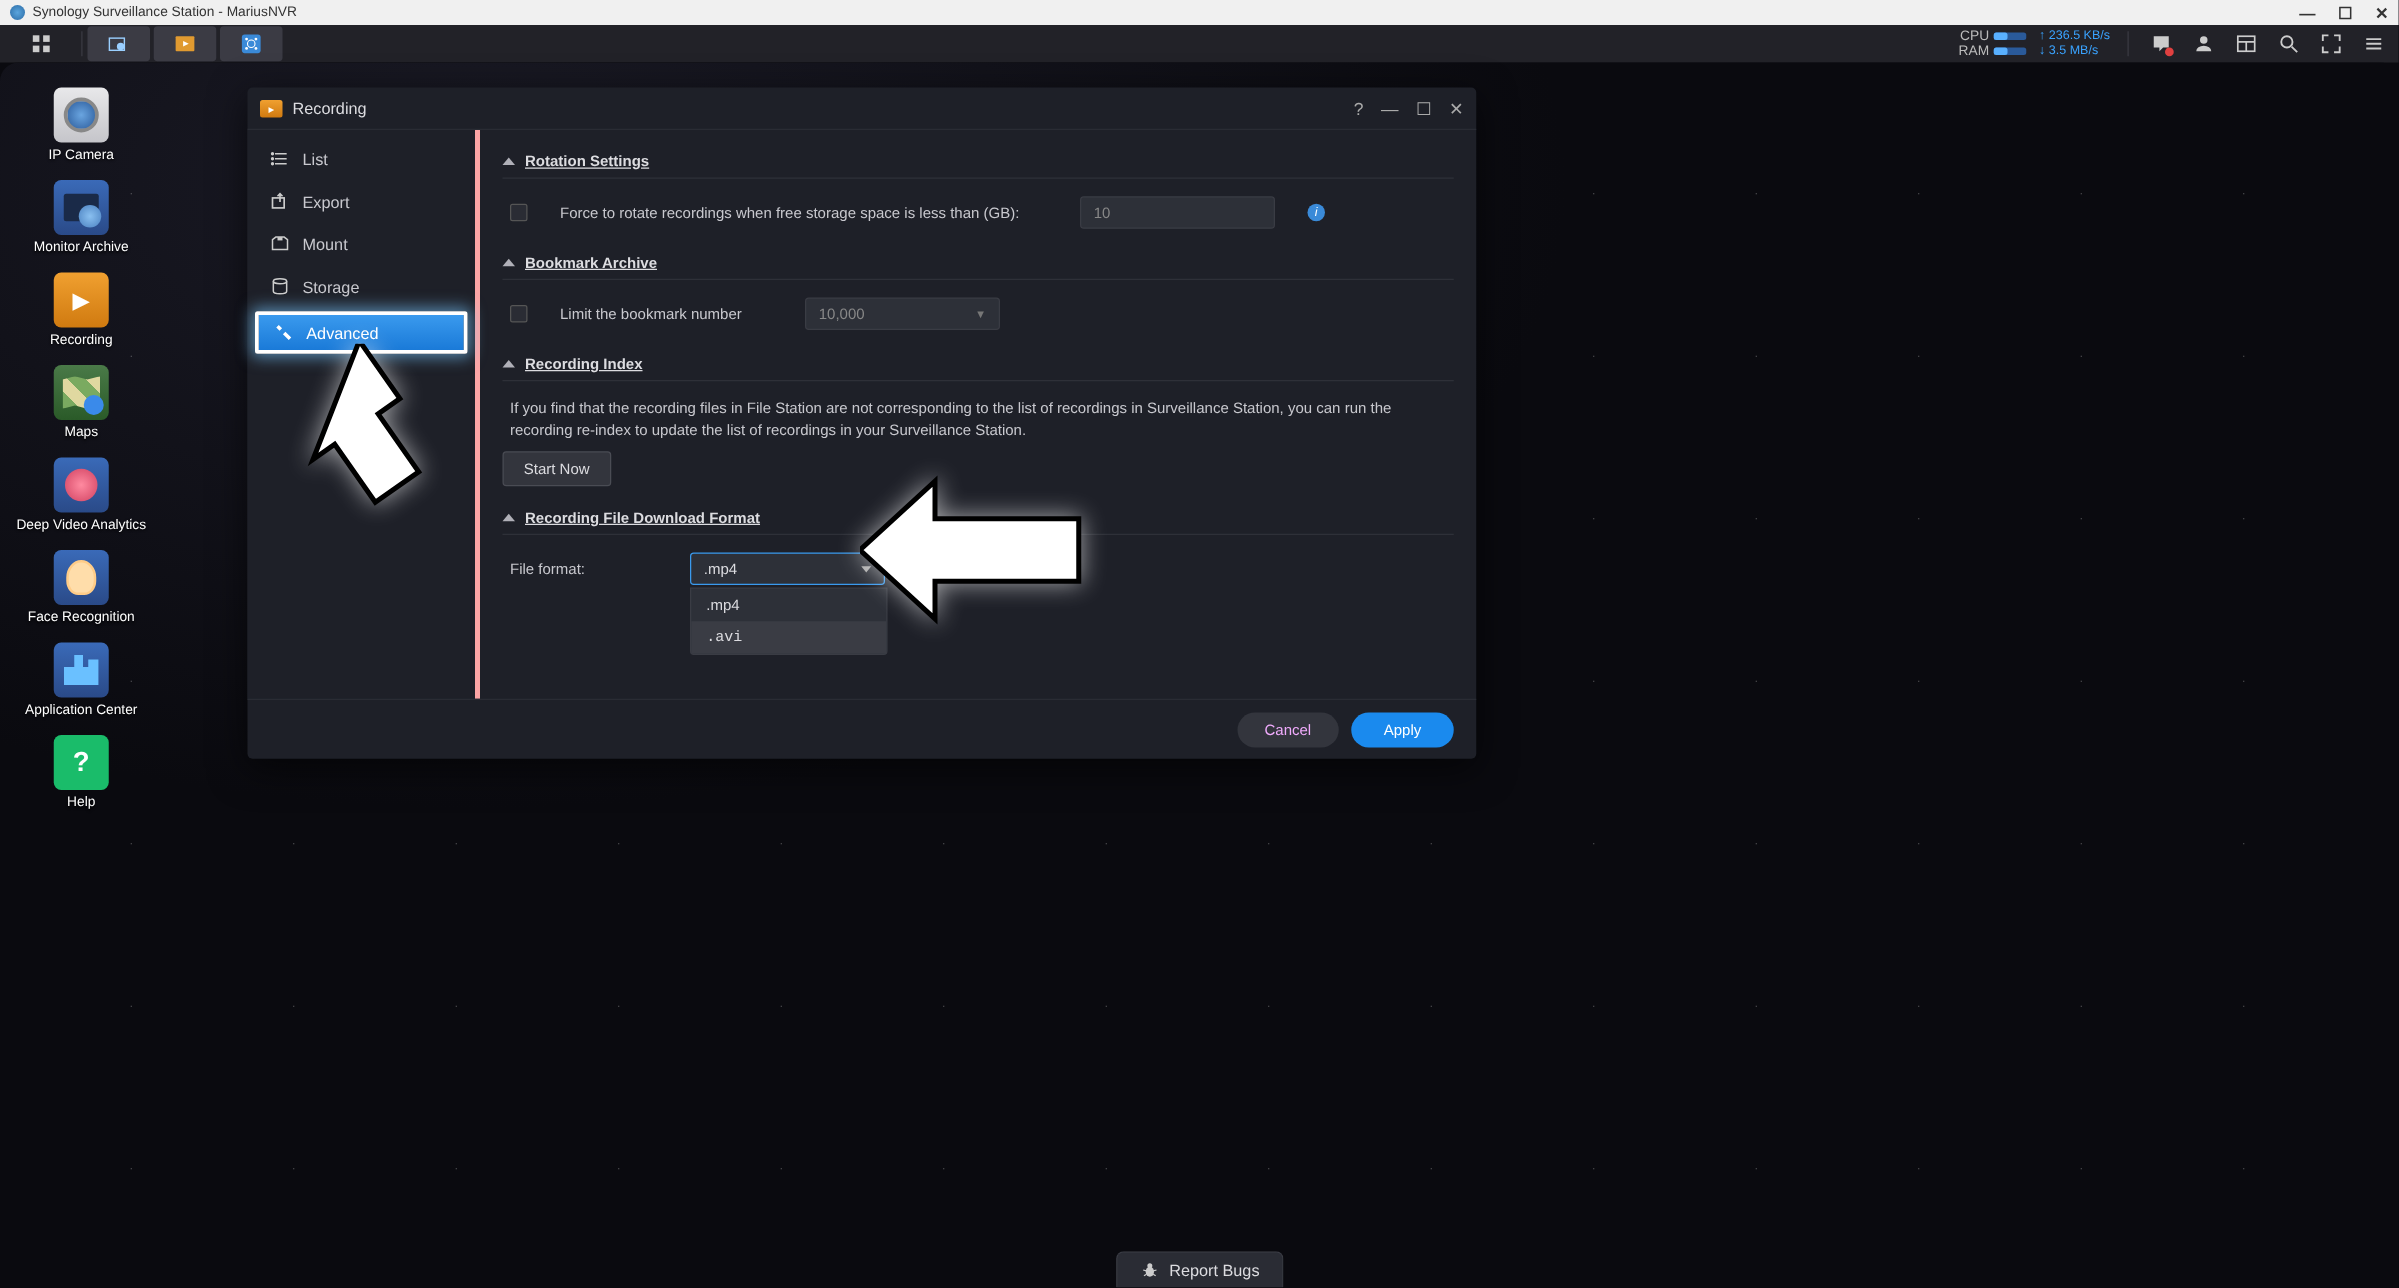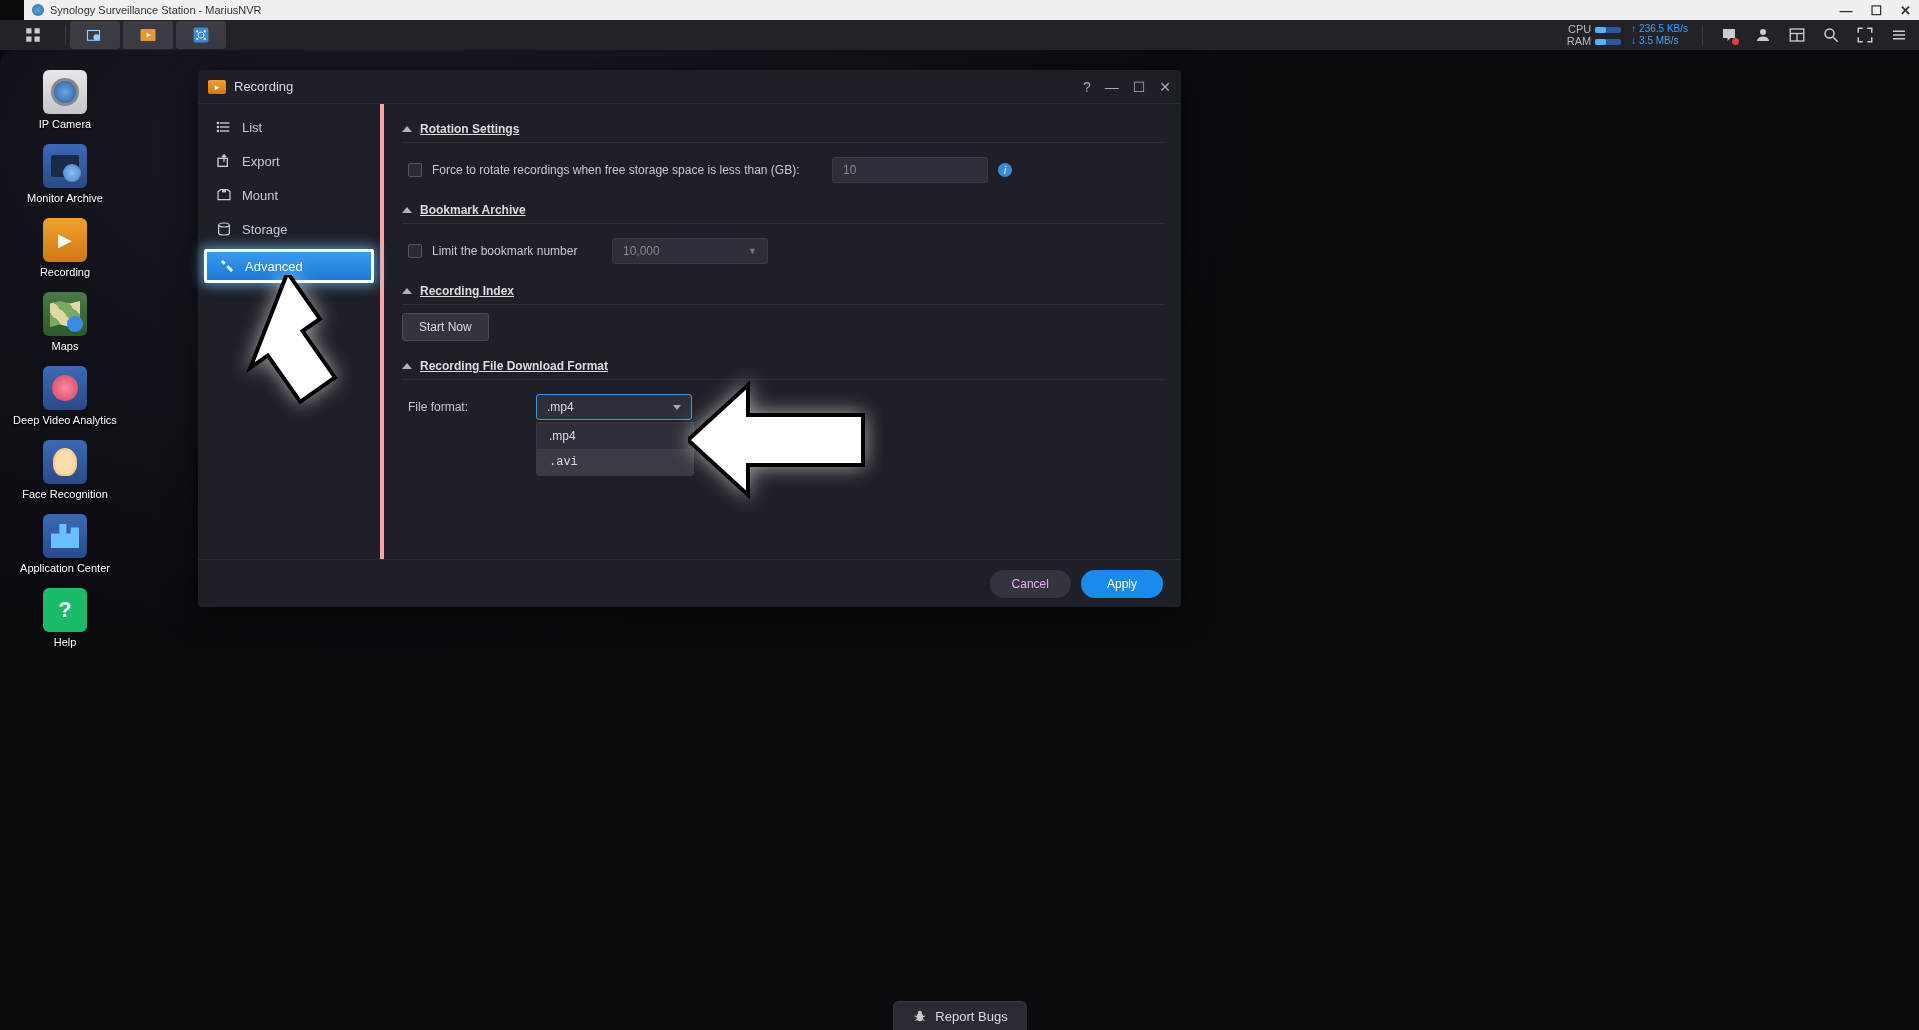--- a/index.html
+++ b/index.html
@@ -1,19 +1,19 @@
 <!DOCTYPE html>
 <html><head>
 <meta charset="utf-8">
 <style>
 * { margin: 0; padding: 0; box-sizing: border-box; font-family: -apple-system, BlinkMacSystemFont, "Segoe UI", sans-serif; }
 body { width: 1919px; height: 1030px; background: #0a0a0f; overflow: hidden; position: relative; }
 
 
-.titlebar { height: 20px; background: #f0f0f0; display: flex; align-items: center; padding: 0 8px; font-size: 11px; color: #333; margin-left: 24px; }
+.titlebar { height: 20px; background: #f0f0f0; display: flex; align-items: center; padding: 0 8px; font-size: 11px; color: #333; }
 .titlebar-icon { width: 12px; height: 12px; border-radius: 50%; background: radial-gradient(#5aa5dd,#2a6aa5); margin-right: 6px; }
 .titlebar-controls { margin-left: auto; display: flex; gap: 18px; }
 .titlebar-controls span { cursor: pointer; font-size: 13px; font-weight: bold; color: #333; }
 
 
 .taskbar { height: 30px; background: #222228; display: flex; align-items: center; padding: 0 8px; color: #bbb; }
 .tb-btn { width: 50px; height: 28px; display: flex; align-items: center; justify-content: center; border-radius: 3px; margin-right: 3px; }
 .tb-btn.active { background: #3b3b44; }
 .tb-btn svg { width: 20px; height: 18px; }
 .tb-sep { width: 1px; height: 20px; background: #3a3a42; margin: 0 4px; }
@@ -70,21 +70,21 @@
 .wsidebar { width: 186px; background:#1e2028; border-right:4px solid #fca5a5; padding-top:6px;}
 .sitem { height:34px; display:flex; align-items:center; padding:0 18px; color:#c8c8ce; font-size:13px; cursor:pointer; gap:10px;}
 .sitem svg{width:16px;height:16px;flex-shrink:0;}
 .sitem.active { background: linear-gradient(#3a9aee,#1a7ad8); color:#fff; box-shadow: 0 0 12px 3px rgba(120,200,255,0.6); border:3px solid #fff; margin:3px 6px; border-radius:2px; padding:0 12px;}
 
 
 .wcontent { flex:1; padding:14px 18px 14px 18px; color:#c8c8ce; font-size:12px; overflow:hidden; position:relative;}
 .sect { margin-bottom:10px;}
 .sect-h { display:flex; align-items:center; gap:8px; color:#dcdce0; font-size:12px; font-weight:600; padding:4px 0; cursor:pointer;text-decoration:underline;}
 .sect-h::before{content:"";width:0;height:0;border-left:5px solid transparent;border-right:5px solid transparent;border-bottom:6px solid #b0b0b8;}
-.sect-row { display:flex; align-items:center; gap:10px; padding:6px 0 6px 6px;}
+.sect-row { display:flex; align-items:center; gap:26px; padding:6px 0 6px 6px;}
 .sect-row input[type=checkbox]{width:14px;height:14px;appearance:none;border:1px solid #555;border-radius:2px;background:#2a2c34;}
 .numfield { width:156px; height:26px; background:#2d3038; border:1px solid #3a3c44; border-radius:3px; padding:0 10px; color:#888; font-size:12px; display:flex; align-items:center;}
 .info-ic { width:14px;height:14px;border-radius:50%;background:#3a8ad8;color:#fff;display:flex;align-items:center;justify-content:center;font-size:10px;font-style:italic;}
 .btn { padding:6px 16px; background:#33353d; border:1px solid #4a4c54; color:#dcdce0; border-radius:3px; font-size:12px; cursor:pointer;}
 .desc { line-height:1.5; padding: 4px 0 8px 6px;}
 .row-label { width: 118px; }
 .select { width:156px; height:26px; background:#2d3038; border:1px solid #3a9aee; border-radius:3px; padding:0 10px; color:#dcdce0; font-size:12px; display:flex; align-items:center; justify-content:space-between; cursor:pointer; position:relative;}
 .select::after{content:"";width:0;height:0;border-left:4px solid transparent;border-right:4px solid transparent;border-top:5px solid #aaa;}
 .dropdown { position:absolute; left:-1px; top:27px; width:158px; background:#2d3038; border:1px solid #3a3c44; border-radius:0 0 3px 3px; z-index:10;}
 .dd-item { padding:6px 12px; color:#dcdce0; font-size:12px; cursor:pointer;}
@@ -333,20 +333,21 @@
               <span style="color:#777;font-size:9px;">▼</span>
             </div>
         </div>
       </div>
 
       <div class="sect">
         <div class="sect-h">
             <span>Recording Index</span>
           </div>
         <hr class="sep">
+        <div class="desc">If you find that the recording files in File Station are not corresponding to the list of recordings in Surveillance Station, you can run the recording re-index to update the list of recordings in your Surveillance Station.</div>
         <button class="btn">Start Now</button>
       </div>
 
       <div class="sect" style="margin-top:14px;">
         <div class="sect-h">
             <span>Recording File Download Format</span>
           </div>
         <hr class="sep">
         <div class="sect-row">
           <span class="row-label">File format:</span>

